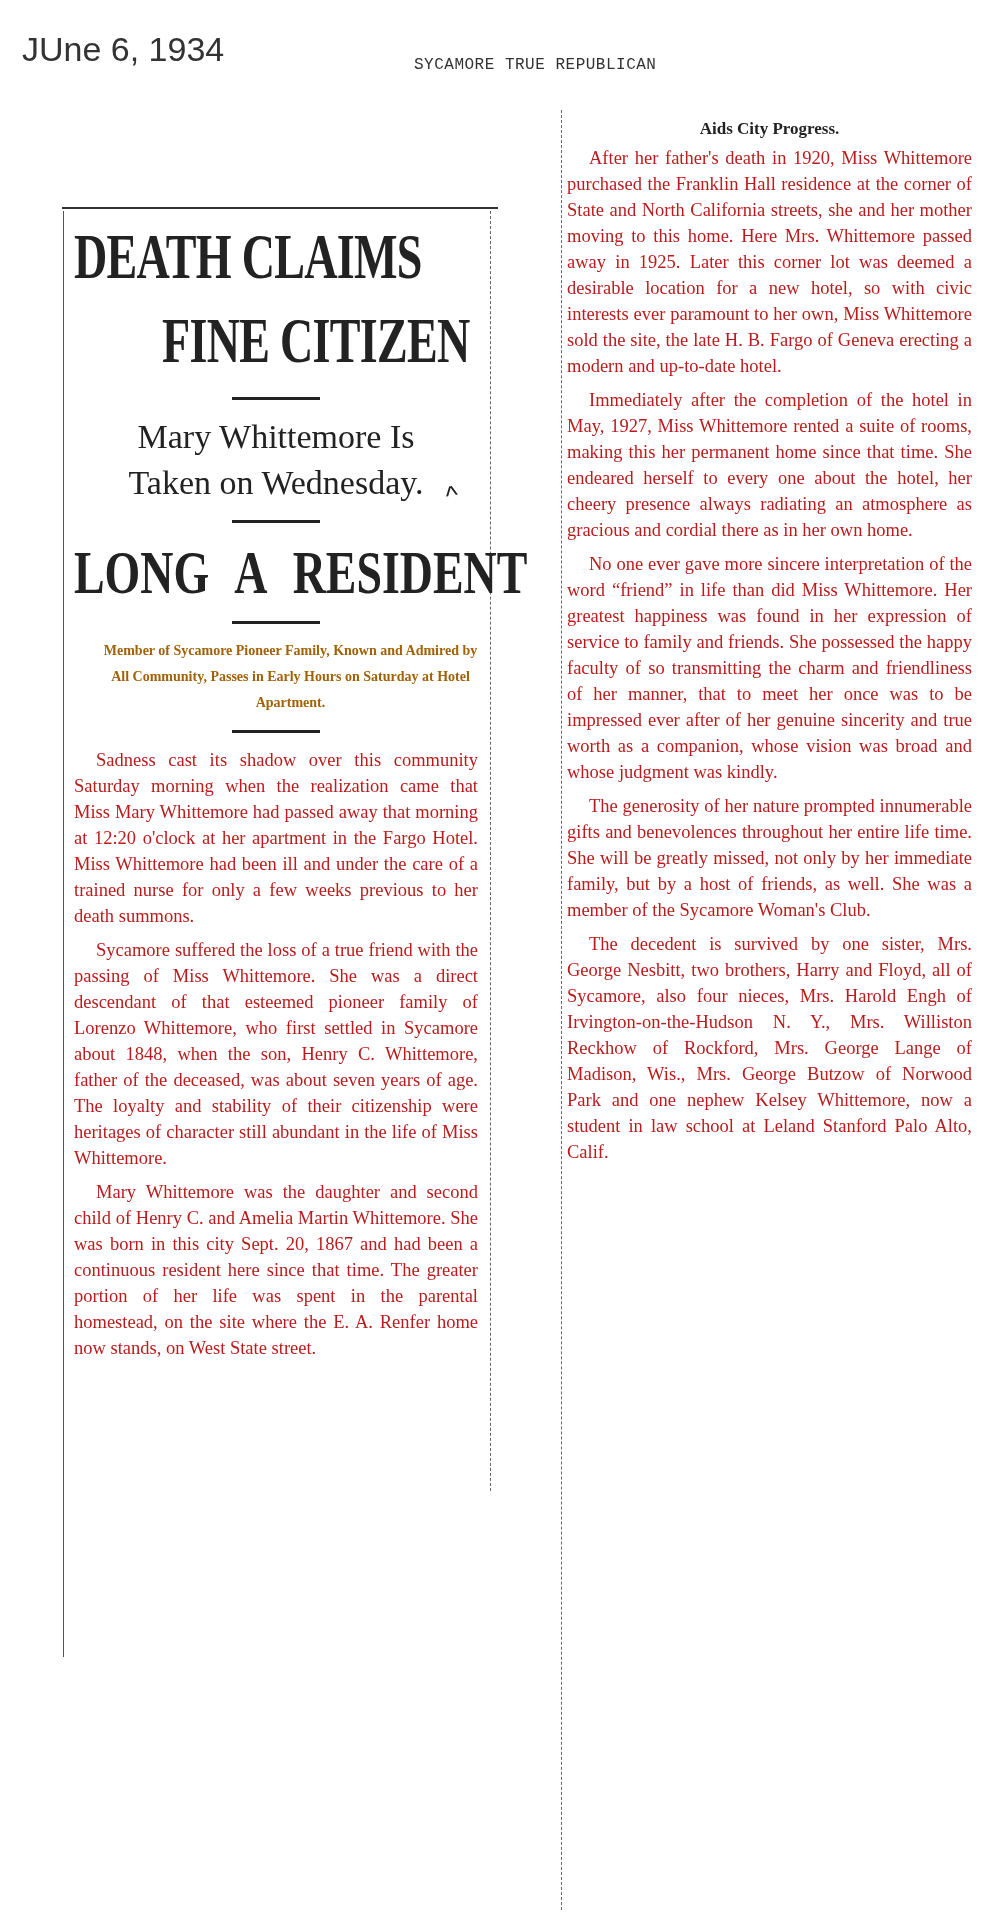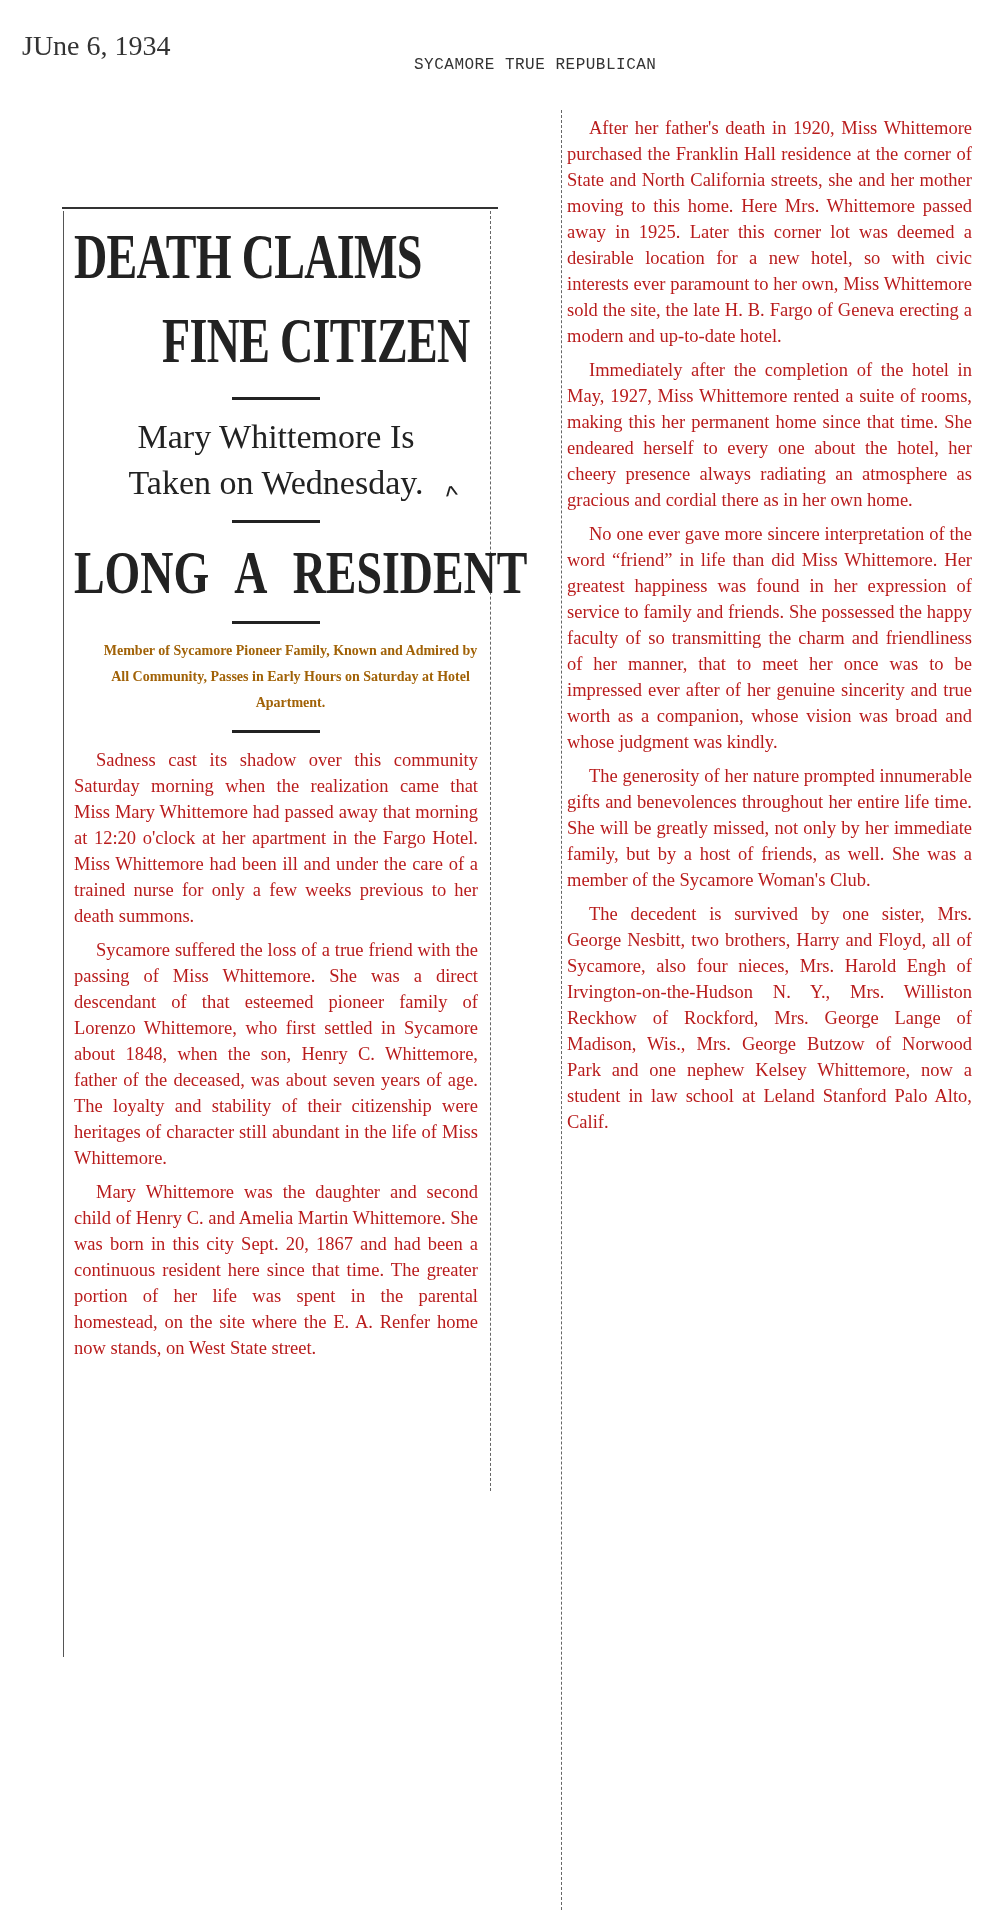--- a/index.html
+++ b/index.html
@@ -1,17 +1,17 @@
 <!DOCTYPE html>
 <html><head>
 <meta charset="utf-8">
 <style>
   html, body { margin:0; padding:0; background:#fff; }
   body { width:989px; height:1914px; position:relative; overflow:hidden; color:#1d1d1d; }
-  .date { position:absolute; left:22px; top:30px; font-family:Liberation Serif, serif; font-size:28px; color:#333;text-align:right; }
+  .date { position:absolute; left:22px; top:30px; font-family:Liberation Sans, sans-serif; font-size:34px; color:#333;text-align:right; }
   .masthead { position:absolute; left:414px; top:56px; font-family:"Liberation Mono", monospace; font-size:16px; letter-spacing:0.5px; color:#333; }
   .col-divider { position:absolute; left:561px; top:110px; width:0; height:1800px; border-left:1.5px dashed #666; }
   .box-top { position:absolute; left:62px; top:207px; width:436px; border-top:2px solid #333; }
   .box-left { position:absolute; left:63px; top:211px; height:1446px; border-left:1.5px solid #555; }
   .box-right { position:absolute; left:490px; top:211px; height:1280px; border-left:1.5px dashed #666; }
   .left-col { position:absolute; left:74px; top:215px; width:404px; }
   .hl1 { font-family:"Liberation Serif", serif; font-weight:bold; font-size:64px; line-height:84px; transform:scaleX(0.72); transform-origin:left; white-space:nowrap; letter-spacing:-1px; color:#222; }
   .hl1.l1 { margin-left:0px; }
   .hl1.l2 { margin-left:88px; }
   .rule { width:88px; margin:14px auto 14px auto; border-top:3px solid #222; }
@@ -53,20 +53,21 @@
   <div class="body-text">
     <p>Sadness cast its shadow over this community Saturday morning when the realization came that Miss Mary Whittemore had passed away that morning at 12:20 o'clock at her apartment in the Fargo Hotel. Miss Whittemore had been ill and under the care of a trained nurse for only a few weeks previous to her death summons.</p>
     <p>Sycamore suffered the loss of a true friend with the passing of Miss Whittemore. She was a direct descendant of that esteemed pioneer family of Lorenzo Whittemore, who first settled in Sycamore about 1848, when the son, Henry C. Whittemore, father of the deceased, was about seven years of age. The loyalty and stability of their citizenship were heritages of character still abundant in the life of Miss Whittemore.</p>
     <p>Mary Whittemore was the daughter and second child of Henry C. and Amelia Martin Whittemore. She was born in this city Sept. 20, 1867 and had been a continuous resident here since that time. The greater portion of her life was spent in the parental homestead, on the site where the E. A. Renfer home now stands, on West State street.</p>
   </div>
 </div>
 
 <div class="caret">^</div>
 
 <div class="right-col">
+  <div class="subhead">Aids City Progress.</div>
   <div class="body-text">
     <p>After her father's death in 1920, Miss Whittemore purchased the Franklin Hall residence at the corner of State and North California streets, she and her mother moving to this home. Here Mrs. Whittemore passed away in 1925. Later this corner lot was deemed a desirable location for a new hotel, so with civic interests ever paramount to her own, Miss Whittemore sold the site, the late H. B. Fargo of Geneva erecting a modern and up-to-date hotel.</p>
     <p>Immediately after the completion of the hotel in May, 1927, Miss Whittemore rented a suite of rooms, making this her permanent home since that time. She endeared herself to every one about the hotel, her cheery presence always radiating an atmosphere as gracious and cordial there as in her own home.</p>
     <p>No one ever gave more sincere interpretation of the word “friend” in life than did Miss Whittemore. Her greatest happiness was found in her expression of service to family and friends. She possessed the happy faculty of so transmitting the charm and friendliness of her manner, that to meet her once was to be impressed ever after of her genuine sincerity and true worth as a companion, whose vision was broad and whose judgment was kindly.</p>
   </div>
   <div class="body-text">
     <p>The generosity of her nature prompted innumerable gifts and benevolences throughout her entire life time. She will be greatly missed, not only by her immediate family, but by a host of friends, as well. She was a member of the Sycamore Woman's Club.</p>
     <p>The decedent is survived by one sister, Mrs. George Nesbitt, two brothers, Harry and Floyd, all of Sycamore, also four nieces, Mrs. Harold Engh of Irvington-on-the-Hudson N. Y., Mrs. Williston Reckhow of Rockford, Mrs. George Lange of Madison, Wis., Mrs. George Butzow of Norwood Park and one nephew Kelsey Whittemore, now a student in law school at Leland Stanford Palo Alto, Calif.</p>
   </div>
 </div>

